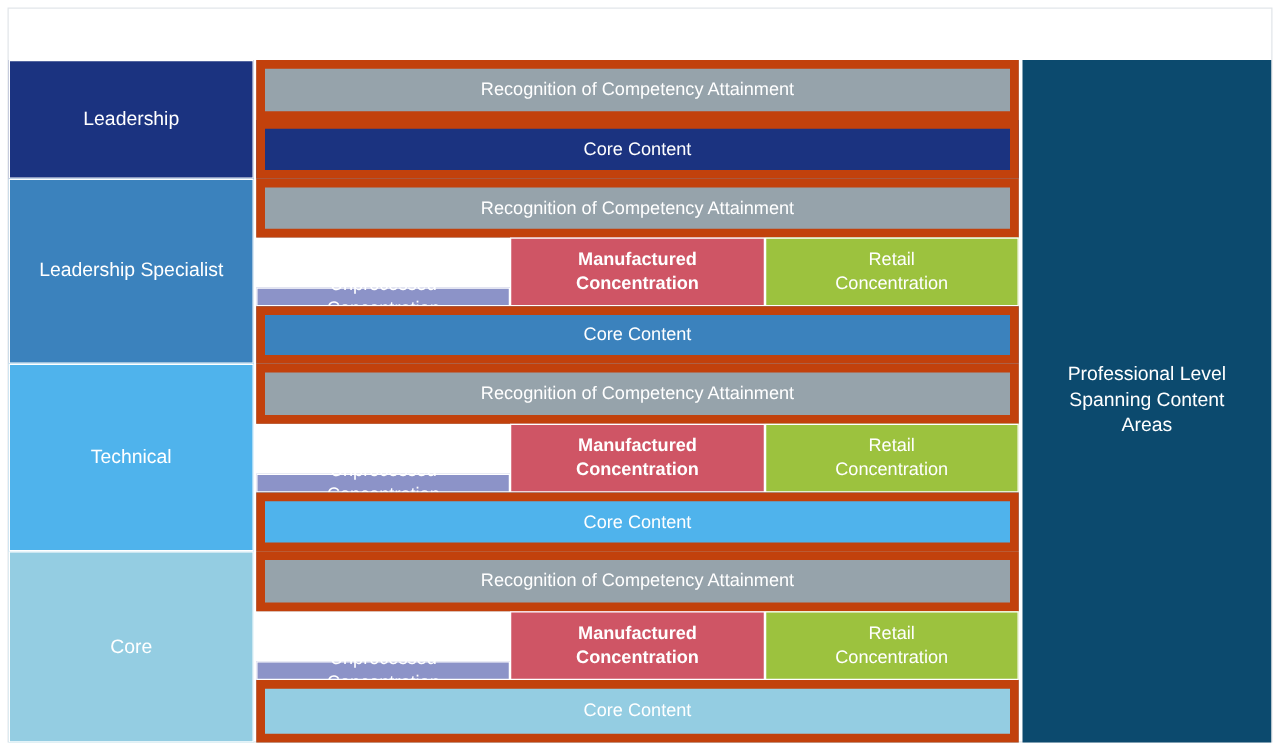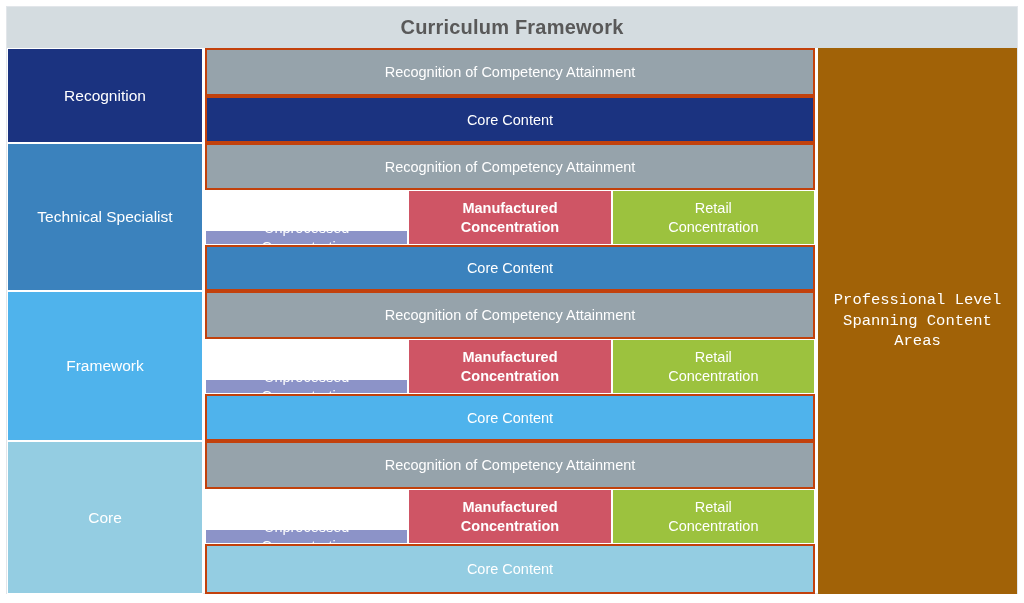--- a/index.html
+++ b/index.html
@@ -61,26 +61,25 @@
     text-align: center;
     border: 1px solid #ffffff;
   }
   
   .span-panel {
     position: absolute;
     left: 818px;
     top: 48px;
     width: 199px;
     height: 546px;
-    background: #a16207;
-    display: flex;
-    align-items: center;
-    justify-content: center;
-    box-sizing: border-box;
-    font-family: Liberation Mono, monospace;
+    background: #0c4a6e;
+    display: flex;
+    align-items: center;
+    justify-content: center;
+    box-sizing: border-box;
   }
   .span-panel .span-text {
     color: #ffffff;
     font-size: 15.5px;
     line-height: 1.35;
     text-align: center;
     padding: 0 10px;
     white-space: pre-line;
   }
   
@@ -88,21 +87,21 @@
     position: absolute;
     left: 205px;
     width: 610px;
     box-sizing: border-box;
     display: flex;
     align-items: center;
     justify-content: center;
     color: #ffffff;
     font-size: 14.5px;
     text-align: center;
-    border: 2px solid #c2410c;
+    border: 7px solid #c2410c;
   }
   .band.recognition {
     background: #96a3ab;
   }
   .conc-row {
     position: absolute;
     left: 205px;
     width: 610px;
     display: flex;
     box-sizing: border-box;
@@ -124,36 +123,33 @@
   .conc-cell.manufactured { background: #cf5565; font-weight: bold; }
   .conc-cell.retail { background: #9cc23e; }
 </style>
 </head>
 <body>
 
 <div id="canvas">
 
   <div class="frame"></div>
 
-  <div class="title-bar">
-    <span class="title-text">Curriculum Framework</span>
-  </div>
 
   <div class="tier-cell" style="top:48px; height:95px; background:#1b3380;">
-    <span>Recognition</span>
+    <span>Leadership</span>
   </div>
   <div class="band recognition" style="top:48px; height:48px;">
     <span>Recognition of Competency Attainment</span>
   </div>
   <div class="band" style="top:96px; height:47px; background:#1b3380;">
     <span>Core Content</span>
   </div>
 
   <div class="tier-cell" style="top:143px; height:148px; background:#3b82bd;">
-    <span>Technical Specialist</span>
+    <span>Leadership Specialist</span>
   </div>
   <div class="band recognition" style="top:143px; height:47px;">
     <span>Recognition of Competency Attainment</span>
   </div>
   <div class="conc-row" style="top:190px; height:55px;">
     <div class="conc-cell unprocessed">
       <span>Unprocessed
 Concentration</span>
     </div>
     <div class="conc-cell manufactured">
@@ -163,21 +159,21 @@
     <div class="conc-cell retail">
       <span>Retail
 Concentration</span>
     </div>
   </div>
   <div class="band" style="top:245px; height:46px; background:#3b82bd;">
     <span>Core Content</span>
   </div>
 
   <div class="tier-cell" style="top:291px; height:150px; background:#4fb3ec;">
-    <span>Framework</span>
+    <span>Technical</span>
   </div>
   <div class="band recognition" style="top:291px; height:48px;">
     <span>Recognition of Competency Attainment</span>
   </div>
   <div class="conc-row" style="top:339px; height:55px;">
     <div class="conc-cell unprocessed">
       <span>Unprocessed
 Concentration</span>
     </div>
     <div class="conc-cell manufactured">

